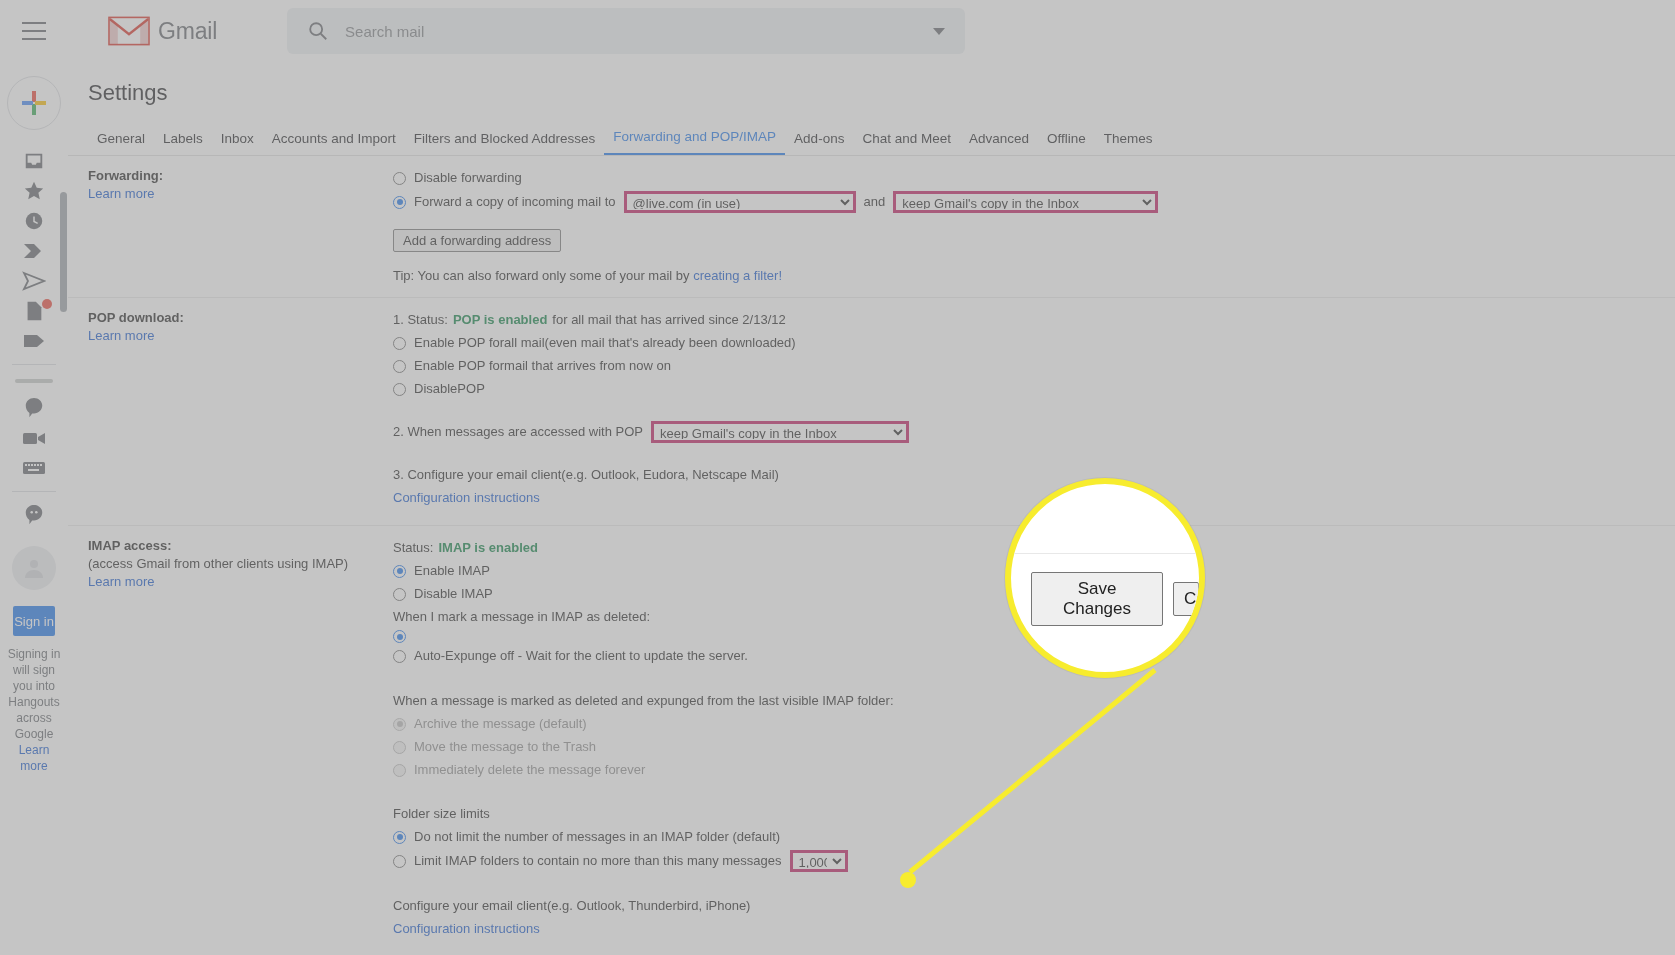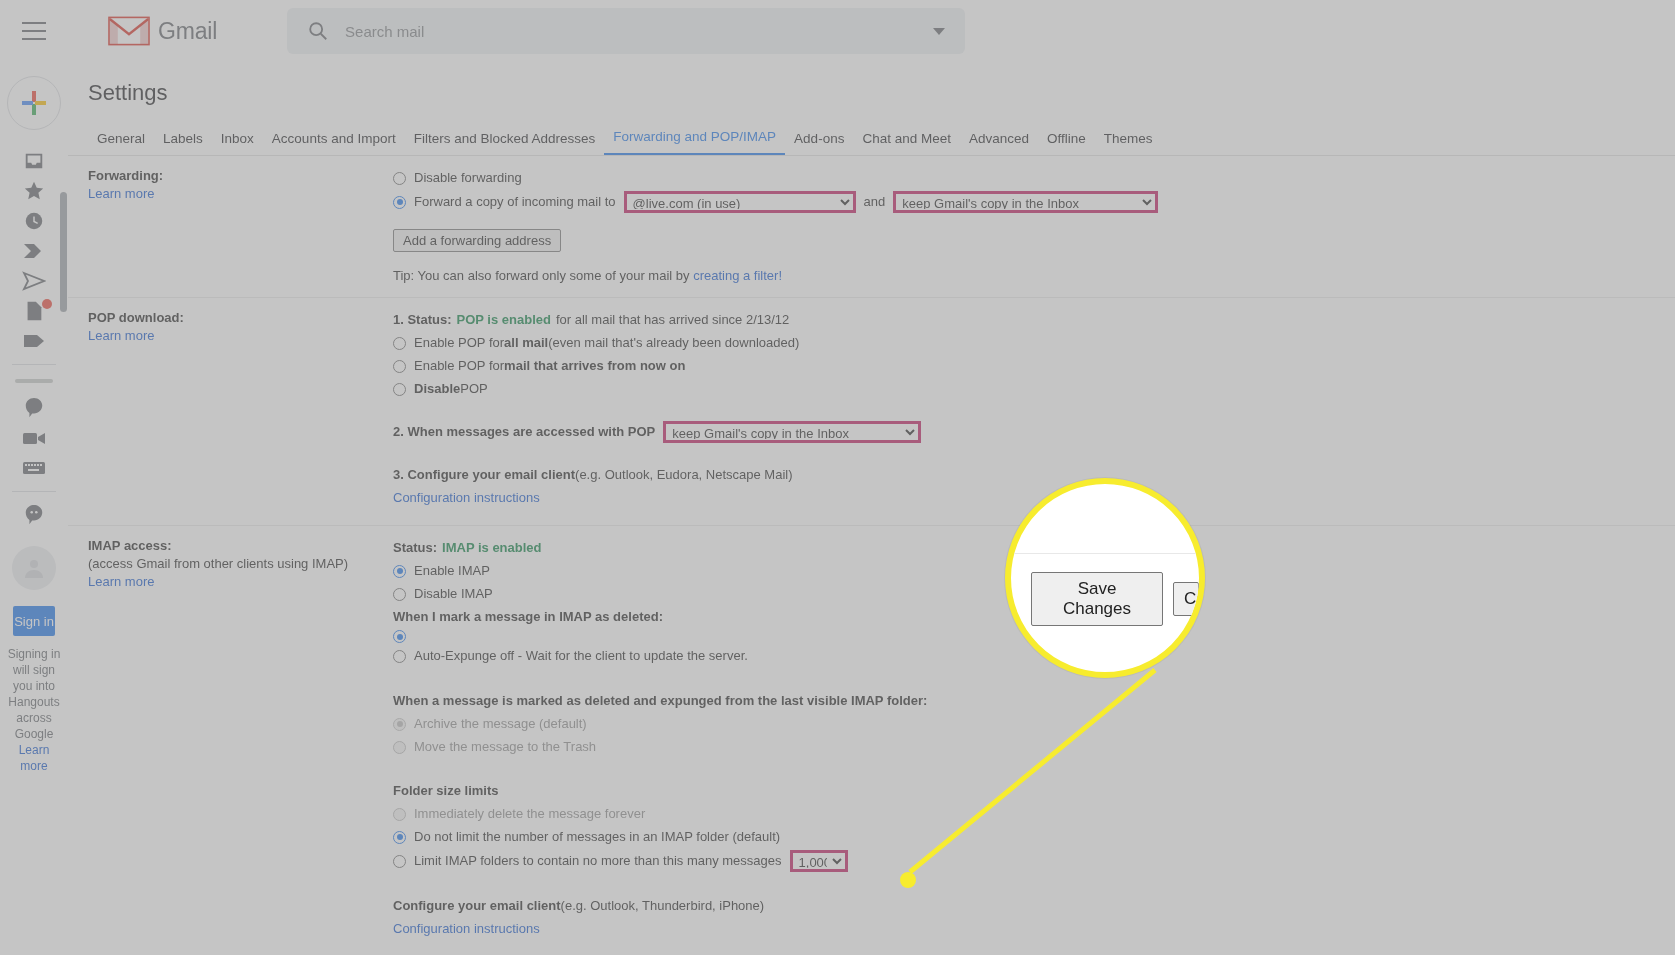--- a/index.html
+++ b/index.html
@@ -153,21 +153,21 @@
   .radio.checked { border-color: #1a73e8; }
   .radio.checked::after {
     content: ""; position: absolute; left: 2.5px; top: 2.5px;
     width: 6px; height: 6px; border-radius: 50%; background: #1a73e8;
   }
   .radio.disabled { border-color: #b9b9b9; background: #f1f1f1; }
   .radio.disabled.checked { border-color:#c0c0c0; }
   .radio.disabled.checked::after { background: #b9b9b9; }
   .dim-text { color: #8a8a8a; }
 
-  .bold { font-weight: bold; }
+  .bold { font-weight: normal; }
   .green { color: #0b8043; font-weight: bold; }
 
   select.gselect {
     font-family: "Liberation Sans", sans-serif;
     font-size: 13px; height: 22px; padding: 1px 2px;
     border: 3px solid #be185d; background: #fff; color: #222;
   }
   .btn {
     font-family: "Liberation Sans", sans-serif;
     font-size: 13px; padding: 3px 9px;
@@ -471,27 +471,27 @@
           <span class="bold">When a message is marked as deleted and expunged from the last visible IMAP folder:</span>
         </div>
         <div class="row">
           <span class="radio disabled checked"></span>
           <span class="dim-text">Archive the message (default)</span>
         </div>
         <div class="row">
           <span class="radio disabled"></span>
           <span class="dim-text">Move the message to the Trash</span>
         </div>
+        <div class="row">
+          <span class="radio disabled"></span>
+          <span class="dim-text">Immediately delete the message forever</span>
+        </div>
+
         <div class="row" style="margin-top:24px">
           <span class="bold">Folder size limits</span>
-        </div>
-
-        <div class="row">
-          <span class="radio disabled"></span>
-          <span class="dim-text">Immediately delete the message forever</span>
         </div>
         <div class="row">
           <span class="radio checked"></span>
           <span>Do not limit the number of messages in an IMAP folder (default)</span>
         </div>
         <div class="row">
           <span class="radio"></span>
           <span>Limit IMAP folders to contain no more than this many messages</span>
           <select class="gselect" style="width:58px;margin-left:8px">
             <option>1,000</option>

